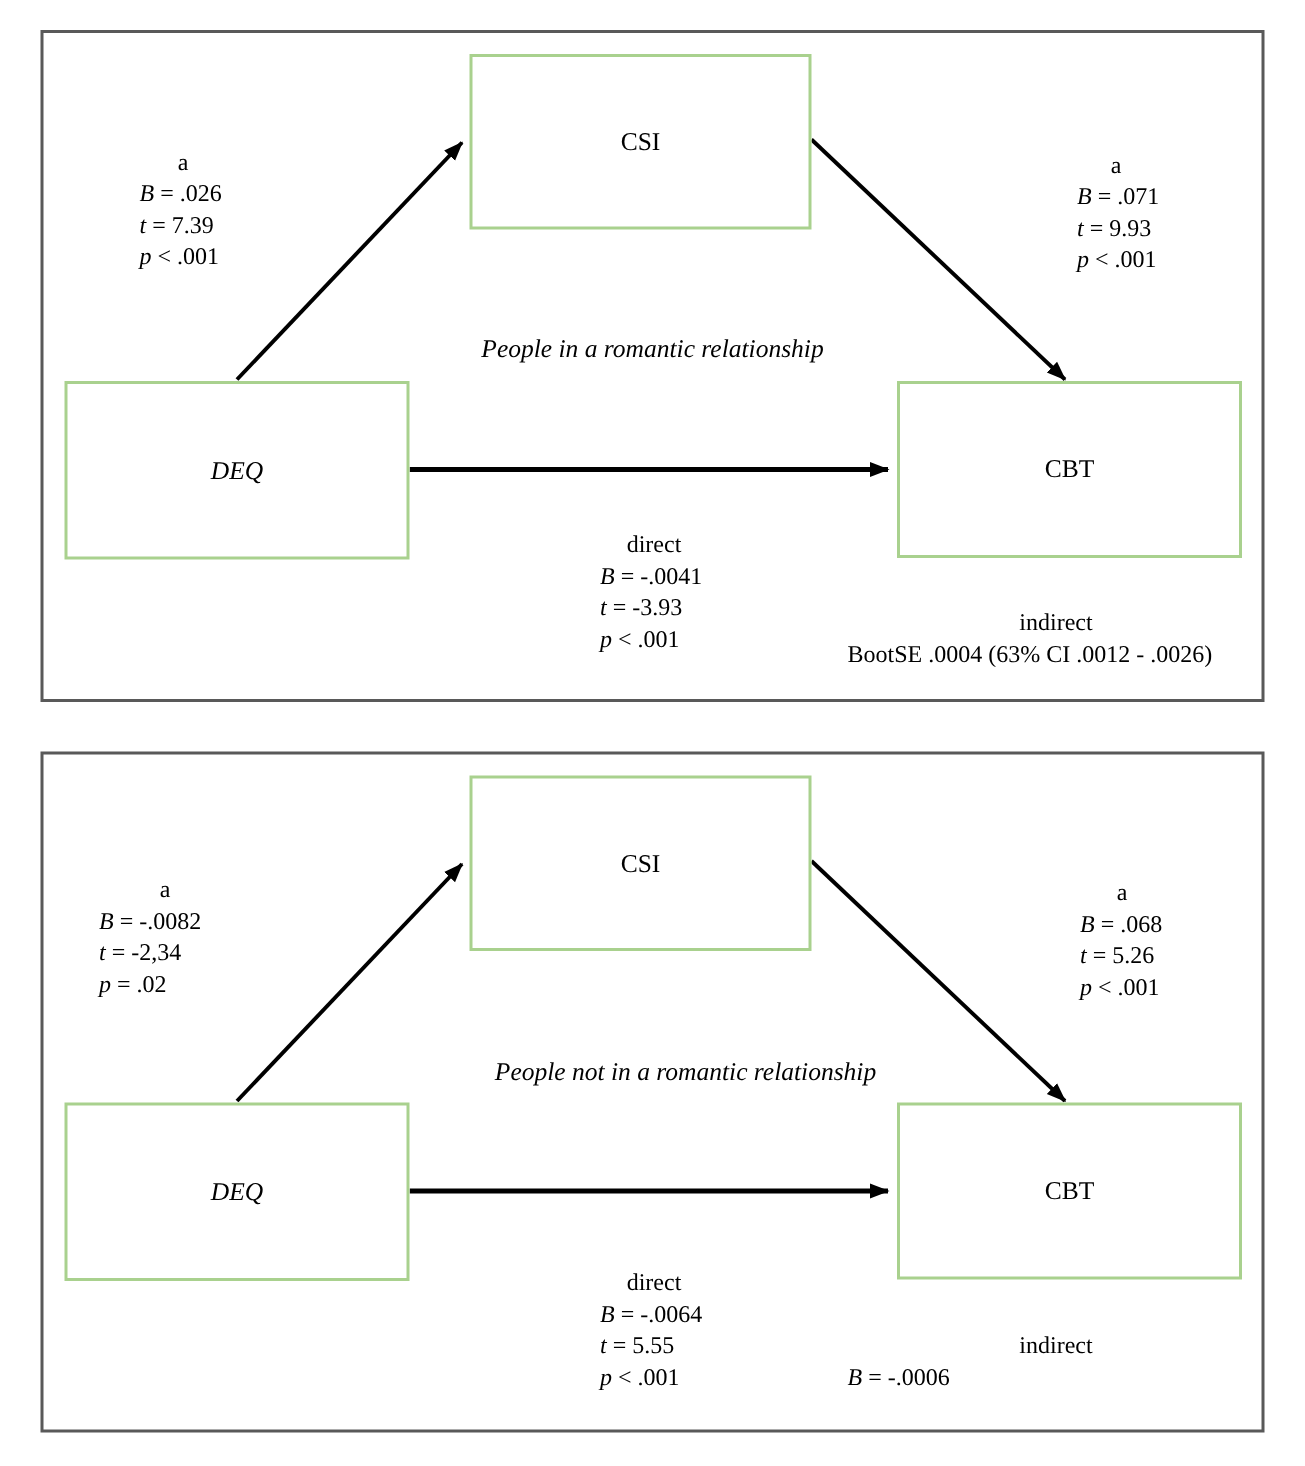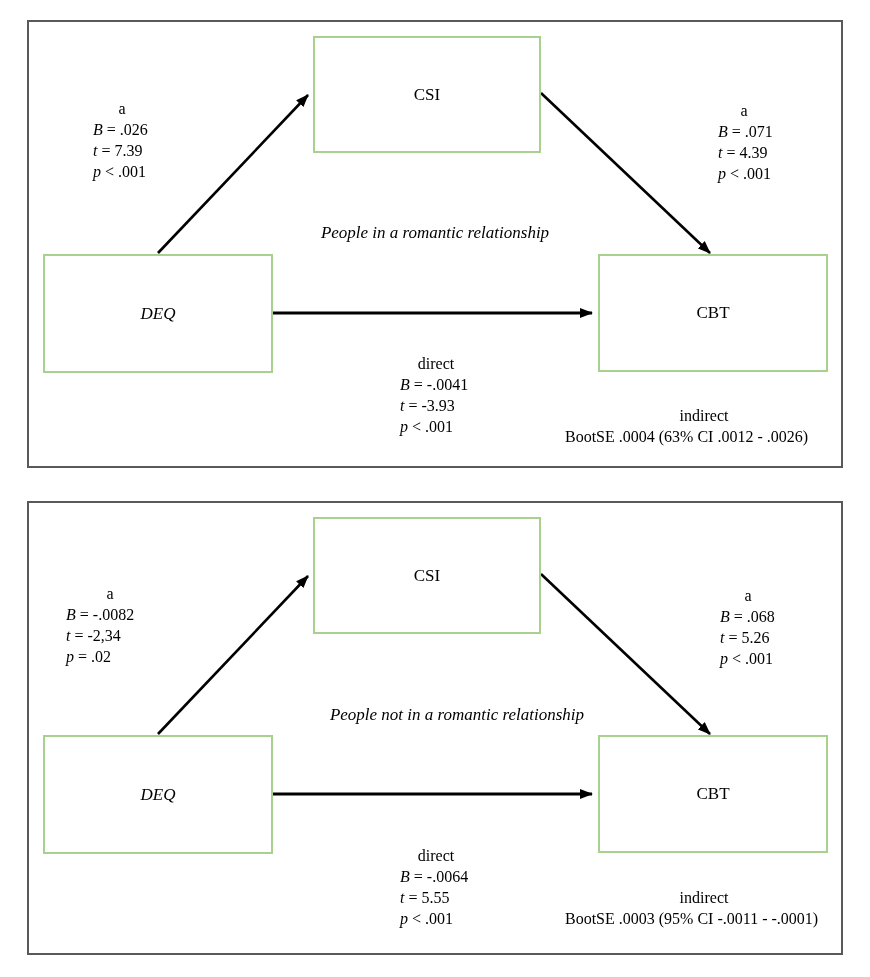--- a/index.html
+++ b/index.html
@@ -101,21 +101,21 @@
     <div class="stats" style="left:64px; top:76px;">
       <div class="tag" style="width:58px">a</div>
       <div><i>B</i><span> = .026</span></div>
       <div><i>t</i><span> = 7.39</span></div>
       <div><i>p</i><span> &lt; .001</span></div>
     </div>
 
     <div class="stats" style="left:689px; top:78px;">
       <div class="tag" style="width:52px">a</div>
       <div><i>B</i><span> = .071</span></div>
-      <div><i>t</i><span> = 4.39</span></div>
+      <div><i>t</i><span> = 9.93</span></div>
       <div><i>p</i><span> &lt; .001</span></div>
     </div>
 
     <div class="stats" style="left:371px; top:331px;">
       <div class="tag" style="width:72px">direct</div>
       <div><i>B</i><span> = -.0041</span></div>
       <div><i>t</i><span> = -3.93</span></div>
       <div><i>p</i><span> &lt; .001</span></div>
     </div>
 
@@ -167,18 +167,18 @@
 
     <div class="stats" style="left:371px; top:342px;">
       <div class="tag" style="width:72px">direct</div>
       <div><i>B</i><span> = -.0064</span></div>
       <div><i>t</i><span> = 5.55</span></div>
       <div><i>p</i><span> &lt; .001</span></div>
     </div>
 
     <div class="stats" style="left:536px; top:384px;">
       <div class="tag" style="width:278px">indirect</div>
-      <div>BootSE .0003 (95% CI -.0011 - -.0001)</div>
+      <div><i>B</i><span> = -.0006</span></div>
     </div>
 
   </div>
 
 </div>
 
 </body></html>

